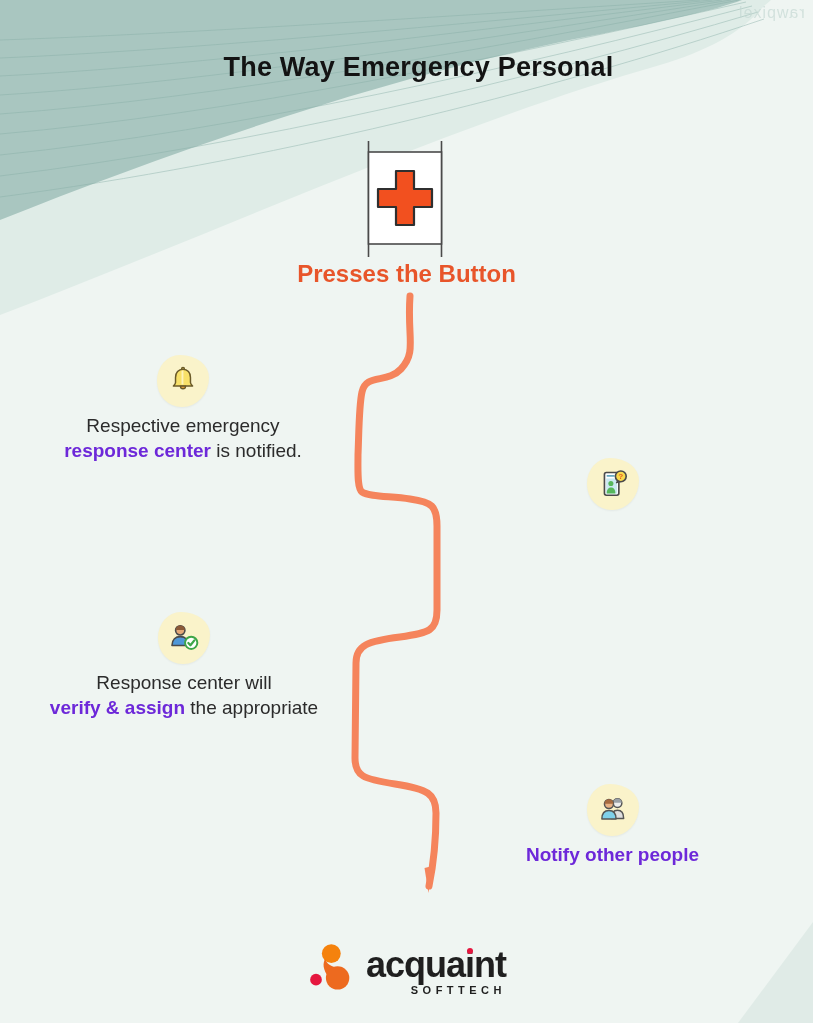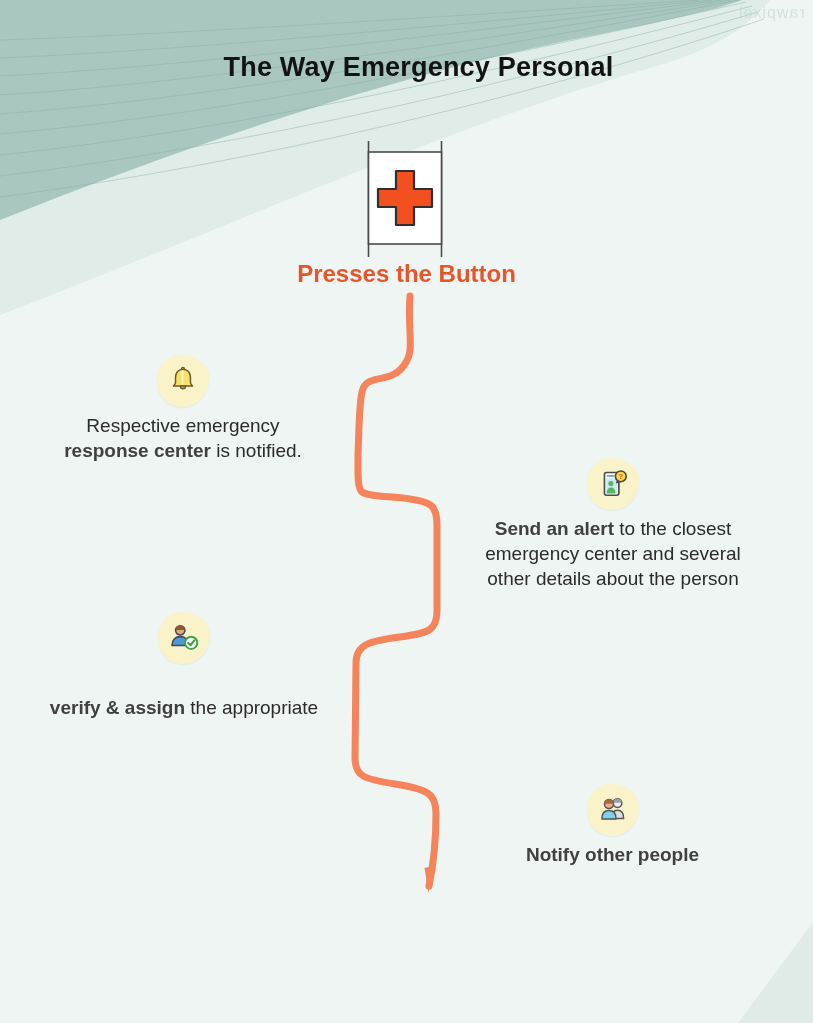--- a/index.html
+++ b/index.html
@@ -27,21 +27,21 @@
   .flow-svg { position:absolute; left:0; top:0; pointer-events:none; }
   .step { position:absolute; text-align:center; }
   .step .blob {
     width:52px; height:52px; margin:0 auto 6px;
     background:#FAF3CA;
     border-radius:44% 56% 52% 48% / 50% 44% 58% 50%;
     display:flex; align-items:center; justify-content:center;
     box-shadow:0 1px 2px rgba(0,0,0,.05);
   }
   .step .text { font-size:19px; line-height:25px; color:#2b2b2b; }
-  .hl { color:#404040; font-weight:bold; }
+  .hl { color:#6d28d9; font-weight:bold; }
   .step1 { left:33px;  top:355px; width:300px; }
   .step2 { left:453px; top:458px; width:320px; }
   .step3 { left:28px;  top:612px; width:312px; }
   .step4 { left:455px; top:784px; width:315px; }
   .logo {
     position:absolute; top:941px; left:0; width:100%;
     display:flex; justify-content:center; align-items:flex-start; gap:5px;
   }
   .logo-text { padding-top:6px; }
   .logo-word {
@@ -128,53 +128,60 @@
         <rect x="6.3" y="4.3" width="9.6" height="15.2" rx="1.3" fill="#ffffff" stroke="#4a4a4a" stroke-width="1.1"></rect>
         <line x1="7.8" y1="6.6" x2="13" y2="6.6" stroke="#4a9ab5" stroke-width="1"></line>
         <rect x="7.4" y="8.3" width="7.4" height="10.1" fill="#CBE9F2"></rect>
         <circle cx="10.6" cy="11.7" r="1.7" fill="#57B75C"></circle>
         <path d="M7.8,18.3 C7.8,15.6 9.1,14.3 10.7,14.3 C12.3,14.3 13.6,15.6 13.6,18.3 Z" fill="#57B75C"></path>
         <path d="M15.4,9.3 L14.3,11.2 L16.8,10.4 Z" fill="#F8D94D" stroke="#4a4a4a" stroke-width=".8" stroke-linejoin="round"></path>
         <circle cx="17.2" cy="6.9" r="3.6" fill="#F8D94D" stroke="#4a4a4a" stroke-width="1.1"></circle>
         <text x="17.2" y="8.8" font-size="5.4" font-weight="bold" fill="#E8611C" text-anchor="middle" font-family="Liberation Sans, sans-serif">?</text>
       </svg>
     </div>
-    <div class="text">
-      <span class="hl">Send an alert</span><span> to the closest</span><br>
-      <span>emergency center and several</span><br>
-      <span>other details about the person</span>
-    </div>
   </div>
 
   <div class="step step3">
     <div class="blob">
       <svg width="36" height="36" viewBox="0 0 24 24">
         <circle cx="9.5" cy="6.9" r="3.1" fill="#E3A877" stroke="#4a4a4a" stroke-width="1.1"></circle>
         <path d="M6.4,6.7 a3.1,3.1 0 0 1 6.2,0 Z" fill="#8C5A38"></path>
         <path d="M4,17 C4,13 6.5,11.1 9.5,11.1 C12.5,11.1 15,13 15,17 Z" fill="#4E97D8" stroke="#4a4a4a" stroke-width="1.1" stroke-linejoin="round"></path>
         <circle cx="16.8" cy="15.2" r="4.1" fill="#ffffff" stroke="#3DA648" stroke-width="1.3"></circle>
         <path d="M14.9,15.3 L16.3,16.8 L18.9,13.6" fill="none" stroke="#3DA648" stroke-width="1.5" stroke-linecap="round" stroke-linejoin="round"></path>
       </svg>
     </div>
     <div class="text">
-      <br>
+      <span>Response center will</span><br>
       <span class="hl">verify &amp; assign</span><span> the appropriate</span><br>
     </div>
   </div>
 
   <div class="step step4">
     <div class="blob">
       <svg width="36" height="36" viewBox="0 0 24 24">
         <circle cx="15" cy="7.4" r="2.9" fill="#EDEDED" stroke="#555555" stroke-width="1"></circle>
         <path d="M12.1,7.2 a2.9,2.9 0 0 1 5.8,0 Z" fill="#9AA0A6"></path>
         <path d="M10.9,17.6 C10.9,13.9 12.8,12.2 15,12.2 C17.2,12.2 19.1,13.9 19.1,17.6 Z" fill="#DFDFDF" stroke="#555555" stroke-width="1" stroke-linejoin="round"></path>
         <circle cx="9.3" cy="8" r="3" fill="#E8B184" stroke="#555555" stroke-width="1"></circle>
         <path d="M6.3,7.8 a3,3 0 0 1 6,0 Z" fill="#A66A3F"></path>
         <path d="M4.6,18 C4.6,14.1 6.7,12.4 9.3,12.4 C11.9,12.4 14,14.1 14,18 Z" fill="#7FD0EA" stroke="#555555" stroke-width="1" stroke-linejoin="round"></path>
       </svg>
     </div>
     <div class="text">
       <span class="hl">Notify other people</span><br>
     </div>
   </div>
 
+  <div class="logo">
+    <svg width="54" height="54" viewBox="0 0 60 58">
+      <circle cx="10" cy="42" r="6.5" fill="#E5173F"></circle>
+      <circle cx="27" cy="13" r="10.5" fill="#F5820D"></circle>
+      <path d="M20,19 C24,29 31,25 35,33 L26,42 C20,34 16,27 20,19 Z" fill="#ED6A1F"></path>
+      <circle cx="34" cy="40" r="13" fill="#ED6A1F"></circle>
+    </svg>
+    <div class="logo-text">
+      <div class="logo-word"><span>acqua</span><span class="i-red">i</span><span>nt</span></div>
+      <div class="logo-sub">SOFTTECH</div>
+    </div>
+  </div>
 
 </div>
 
 </body></html>

